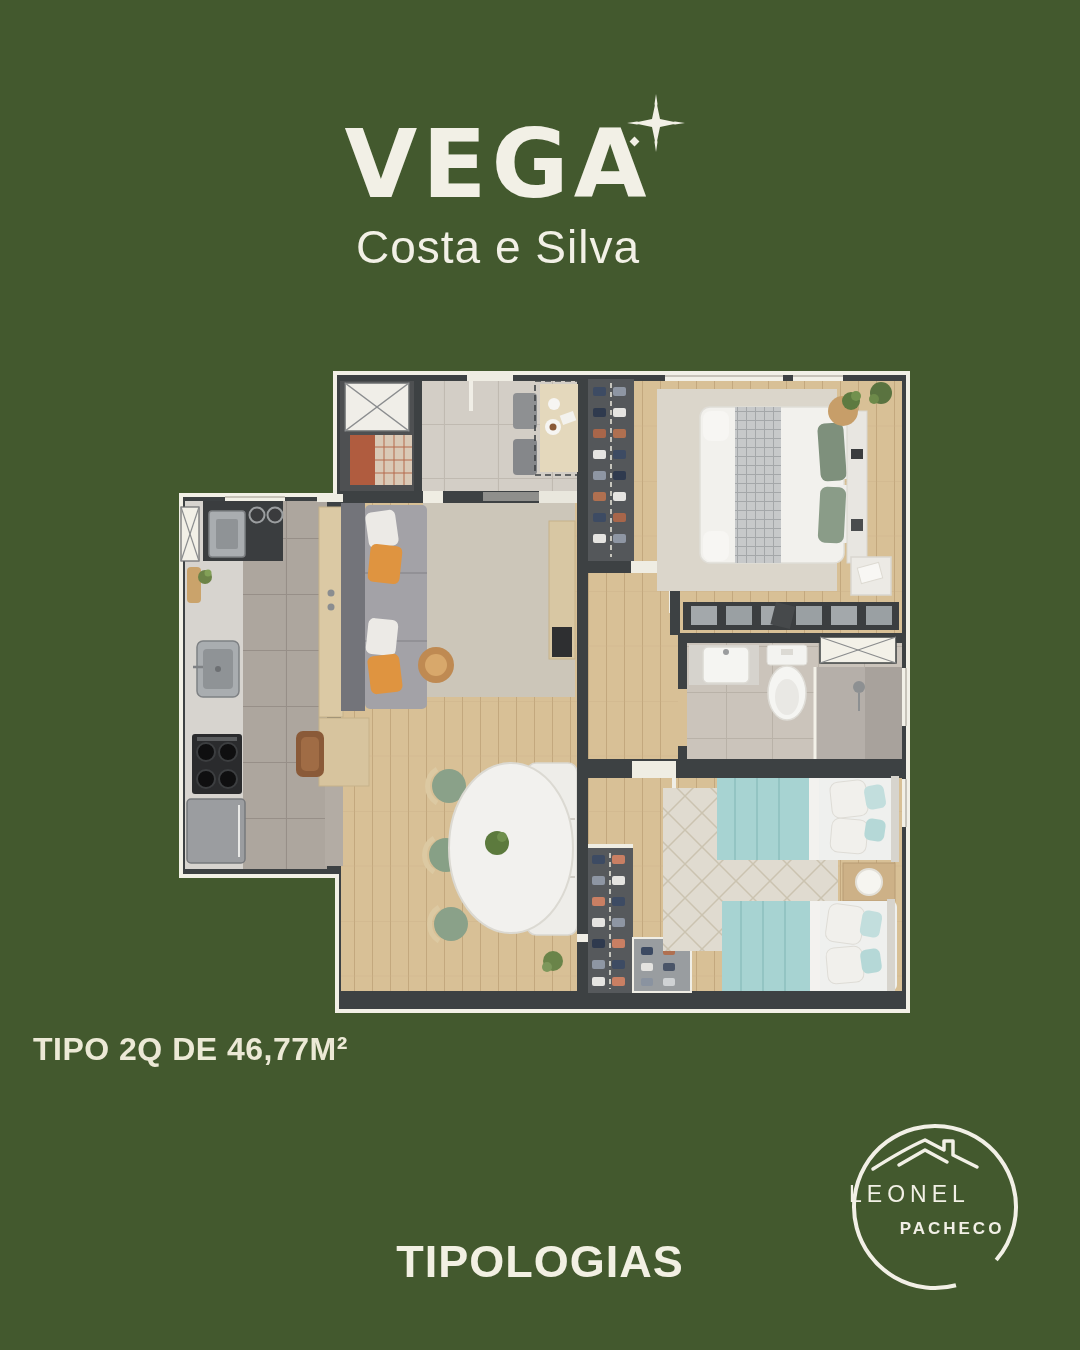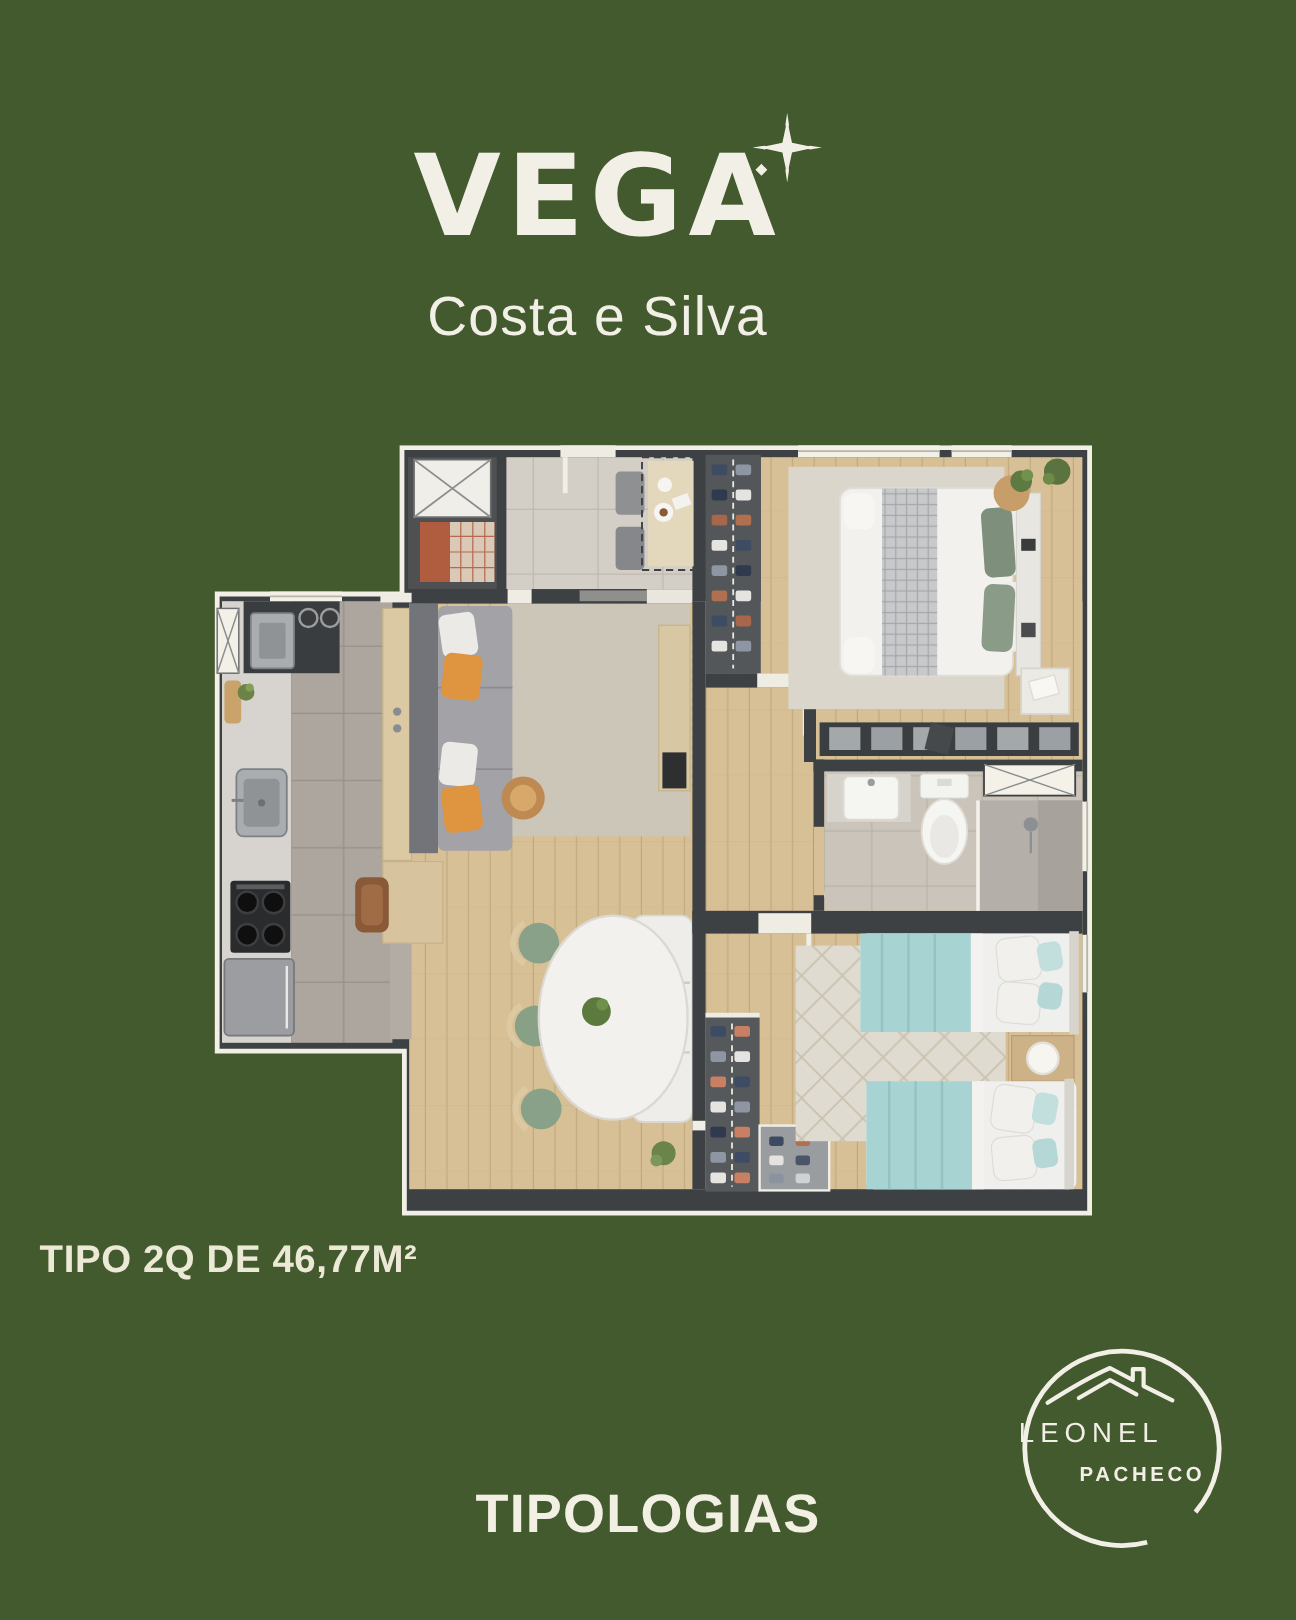--- a/index.html
+++ b/index.html
@@ -12,21 +12,21 @@
   
   .brand{position:absolute;top:118px;left:0;width:996px;text-align:center;color:#f2f0e6;}
   .brand-name-wrap{position:relative;display:inline-block;}
   .brand-name{
     font-family:"DejaVu Sans", sans-serif;font-weight:bold;
     font-size:94px;letter-spacing:5px;line-height:1;color:#f2f0e6;
   }
   .sparkle{position:absolute;top:-24px;right:-34px;width:58px;height:58px;}
   .brand-subtitle{
     font-family:"Liberation Sans", sans-serif;font-weight:normal;
-    font-size:46px;letter-spacing:1px;margin-top:24px;color:#f2f0e6;
+    font-size:46px;letter-spacing:1px;margin-top:8px;color:#f2f0e6;
   }
   
   .plan-wrap{position:absolute;left:175px;top:371px;width:740px;height:660px;}
   
   .plan-caption{
     position:absolute;top:1031px;left:0;width:1080px;text-align:left;
     font-weight:bold;font-size:32px;letter-spacing:0.5px;color:#ece9d6;padding-left:33px;
   }
   .footer-title{
     position:absolute;top:1236px;left:0;width:1080px;text-align:center;

